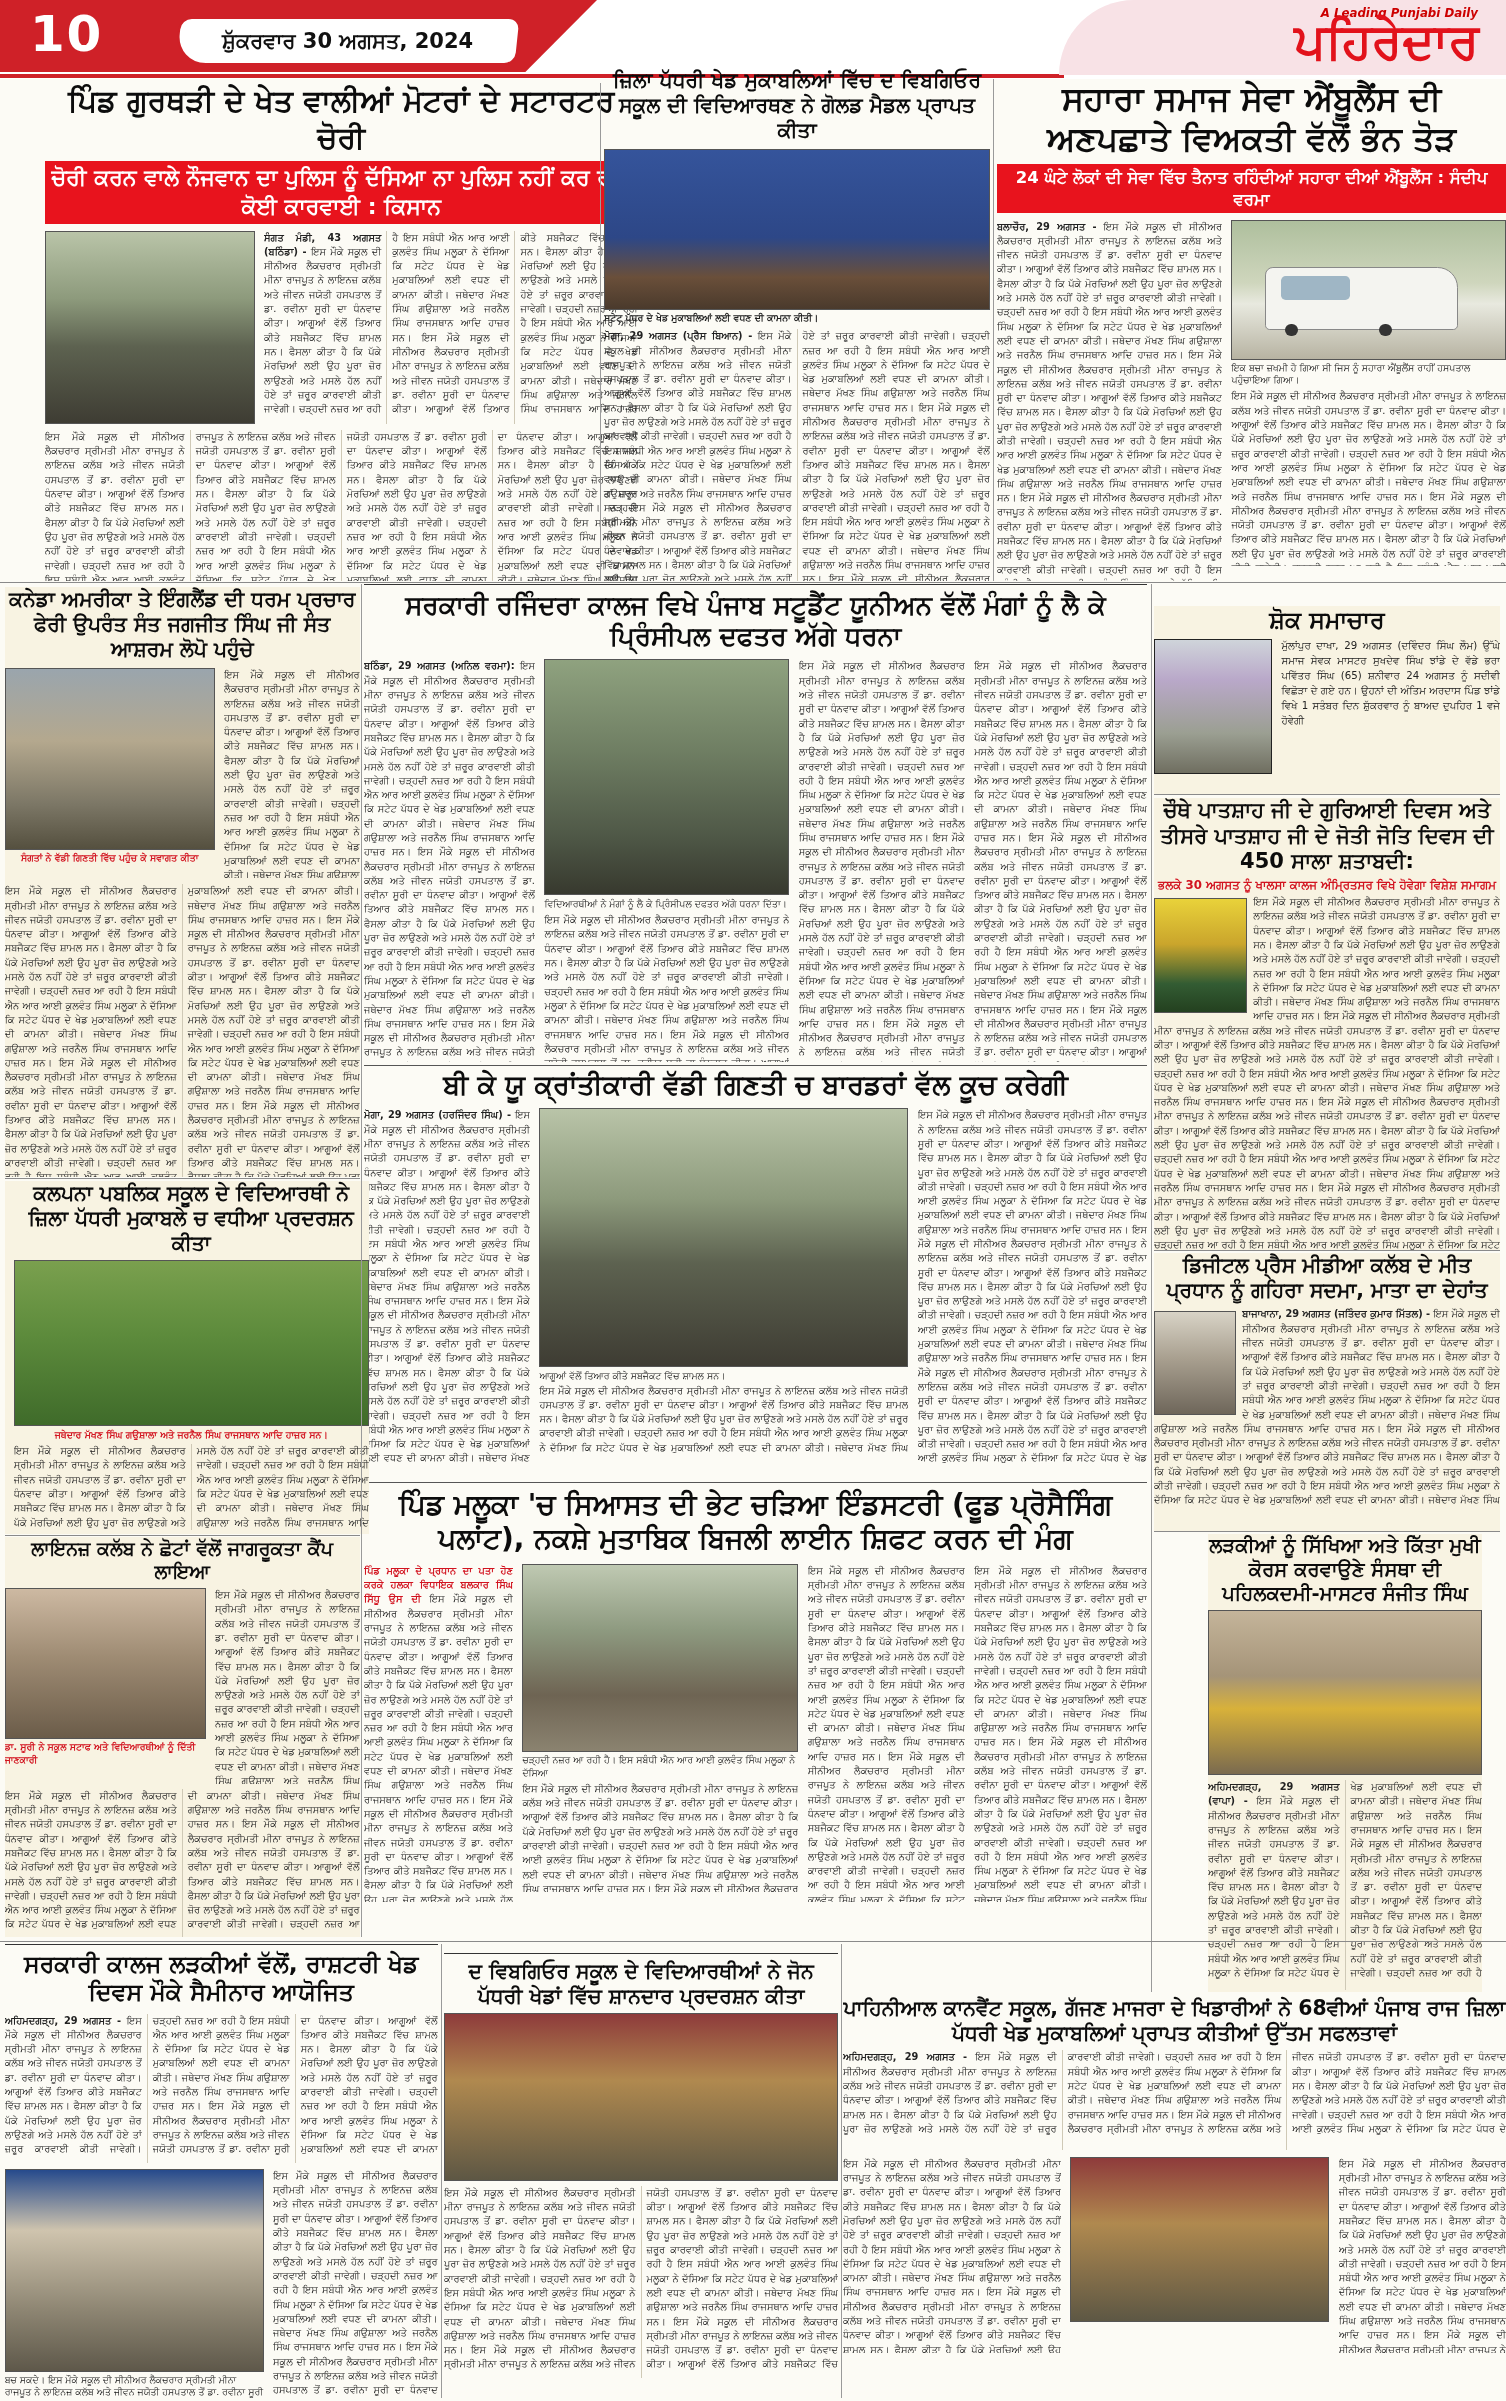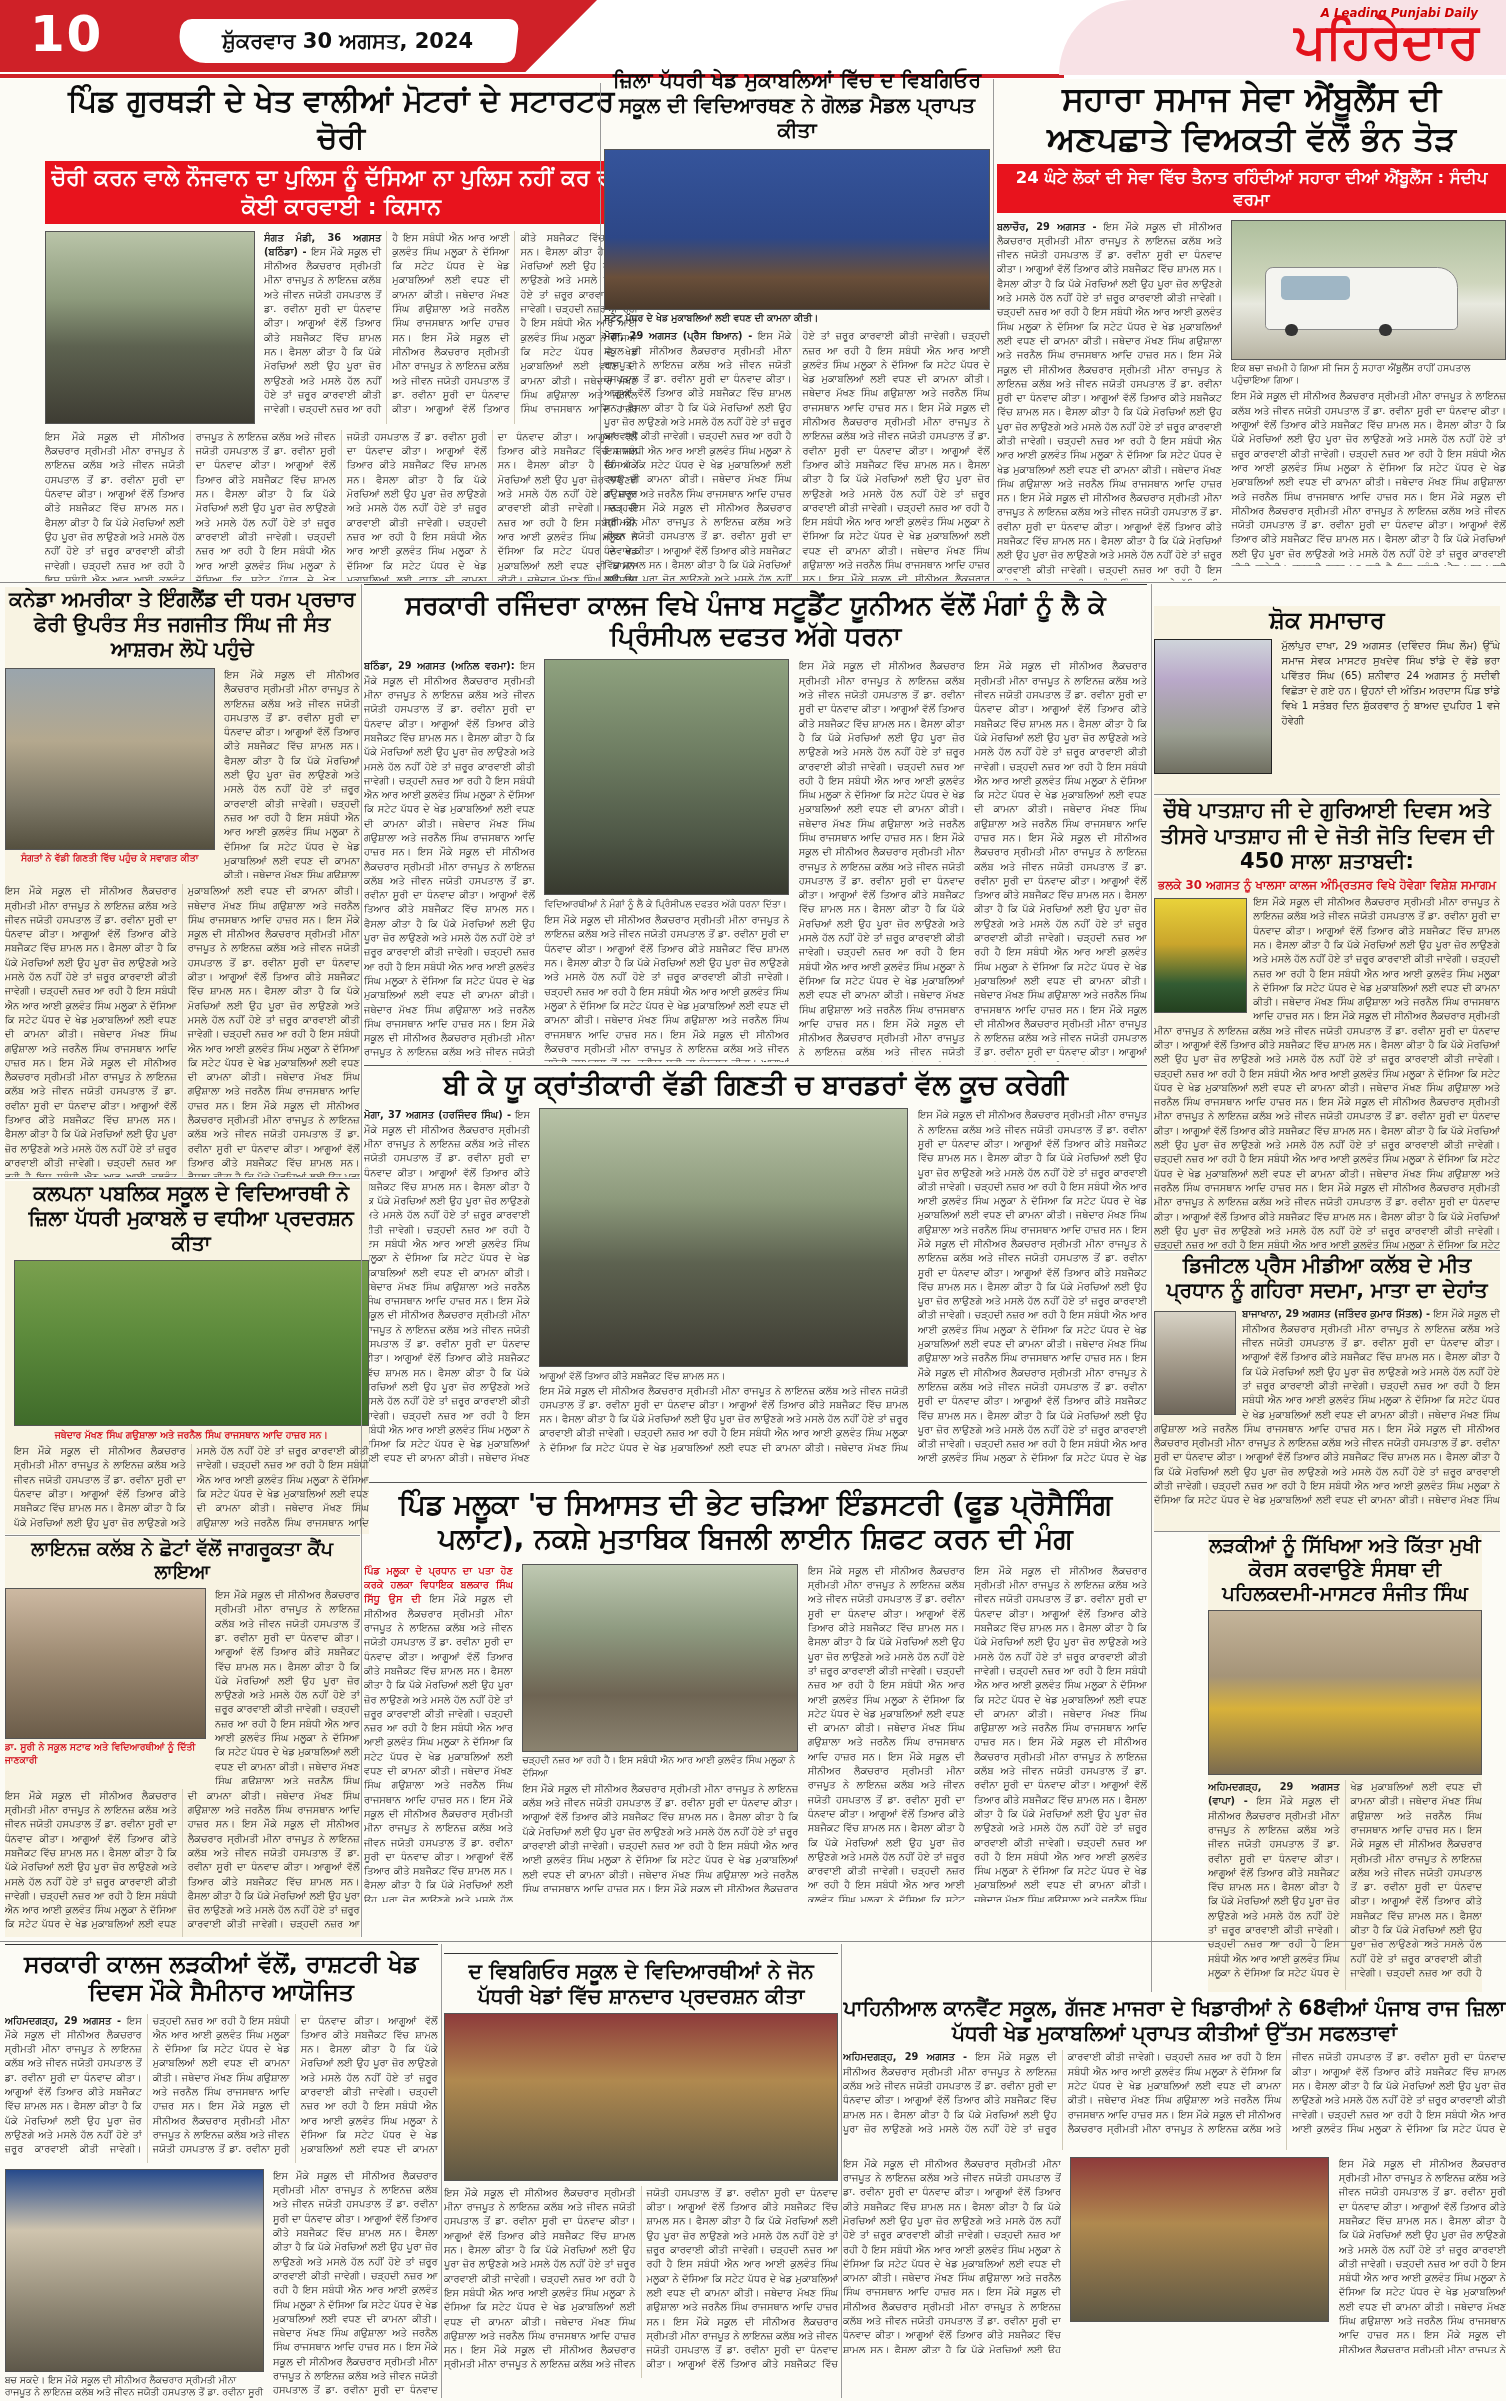--- a/index.html
+++ b/index.html
@@ -71,21 +71,21 @@
     <div class="logo-text" style="top:17.3px;">ਪਹਿਰੇਦਾਰ</div>
   </div>
 </div>
 
 <div class="art" style="left:4.7px;top:83px;width:593px;height:498px;margin-left:40px;">
   <div class="hl" style="font-size:30px;">ਪਿੰਡ ਗੁਰਥੜੀ ਦੇ ਖੇਤ ਵਾਲੀਆਂ ਮੋਟਰਾਂ ਦੇ ਸਟਾਰਟਰ ਚੋਰੀ</div>
   <div class="redbar" style="font-size:22px;margin-top:4.7px;">ਚੋਰੀ ਕਰਨ ਵਾਲੇ ਨੌਜਵਾਨ ਦਾ ਪੁਲਿਸ ਨੂੰ ਦੱਸਿਆ ਨਾ ਪੁਲਿਸ ਨਹੀਂ ਕਰ ਰਹੀ ਕੋਈ ਕਾਰਵਾਈ : ਕਿਸਾਨ</div>
   <div class="row" style="margin-top:6.3px;">
     <div class="photo ph-crowd" style="width:210px;height:193px;flex:0 0 auto;"></div>
     <div class="bodytxt cols3" style="height:193px;flex:1;">
-      <span class="dateline">ਸੰਗਤ ਮੰਡੀ, 36 ਅਗਸਤ (ਬਠਿੰਡਾ) -</span>
+      <span class="dateline">ਸੰਗਤ ਮੰਡੀ, 43 ਅਗਸਤ (ਬਠਿੰਡਾ) -</span>
       <span>ਇਸ ਮੌਕੇ ਸਕੂਲ ਦੀ ਸੀਨੀਅਰ ਲੈਕਚਰਾਰ ਸ੍ਰੀਮਤੀ ਮੀਨਾ ਰਾਜਪੂਤ ਨੇ ਲਾਇਨਜ਼ ਕਲੱਬ ਅਤੇ ਜੀਵਨ ਜਯੋਤੀ ਹਸਪਤਾਲ ਤੋਂ ਡਾ. ਰਵੀਨਾ ਸੂਰੀ ਦਾ ਧੰਨਵਾਦ ਕੀਤਾ। ਆਗੂਆਂ ਵੱਲੋਂ ਤਿਆਰ ਕੀਤੇ ਸਬਜੈਕਟ ਵਿੱਚ ਸ਼ਾਮਲ ਸਨ। ਫੈਸਲਾ ਕੀਤਾ ਹੈ ਕਿ ਪੱਕੇ ਮੋਰਚਿਆਂ ਲਈ ਉਹ ਪੂਰਾ ਜ਼ੋਰ ਲਾਉਣਗੇ ਅਤੇ ਮਸਲੇ ਹੱਲ ਨਹੀਂ ਹੋਏ ਤਾਂ ਜ਼ਰੂਰ ਕਾਰਵਾਈ ਕੀਤੀ ਜਾਵੇਗੀ। ਚੜ੍ਹਦੀ ਨਜ਼ਰ ਆ ਰਹੀ ਹੈ ਇਸ ਸਬੰਧੀ ਐਨ ਆਰ ਆਈ ਕੁਲਵੰਤ ਸਿੰਘ ਮਲੂਕਾ ਨੇ ਦੱਸਿਆ ਕਿ ਸਟੇਟ ਪੱਧਰ ਦੇ ਖੇਡ ਮੁਕਾਬਲਿਆਂ ਲਈ ਵਧਣ ਦੀ ਕਾਮਨਾ ਕੀਤੀ। ਜਥੇਦਾਰ ਮੱਖਣ ਸਿੰਘ ਗਉਸ਼ਾਲਾ ਅਤੇ ਜਰਨੈਲ ਸਿੰਘ ਰਾਜਸਥਾਨ ਆਦਿ ਹਾਜ਼ਰ ਸਨ। ਇਸ ਮੌਕੇ ਸਕੂਲ ਦੀ ਸੀਨੀਅਰ ਲੈਕਚਰਾਰ ਸ੍ਰੀਮਤੀ ਮੀਨਾ ਰਾਜਪੂਤ ਨੇ ਲਾਇਨਜ਼ ਕਲੱਬ ਅਤੇ ਜੀਵਨ ਜਯੋਤੀ ਹਸਪਤਾਲ ਤੋਂ ਡਾ. ਰਵੀਨਾ ਸੂਰੀ ਦਾ ਧੰਨਵਾਦ ਕੀਤਾ। ਆਗੂਆਂ ਵੱਲੋਂ ਤਿਆਰ ਕੀਤੇ ਸਬਜੈਕਟ ਵਿੱਚ ਸ਼ਾਮਲ ਸਨ। ਫੈਸਲਾ ਕੀਤਾ ਹੈ ਕਿ ਪੱਕੇ ਮੋਰਚਿਆਂ ਲਈ ਉਹ ਪੂਰਾ ਜ਼ੋਰ ਲਾਉਣਗੇ ਅਤੇ ਮਸਲੇ ਹੱਲ ਨਹੀਂ ਹੋਏ ਤਾਂ ਜ਼ਰੂਰ ਕਾਰਵਾਈ ਕੀਤੀ ਜਾਵੇਗੀ। ਚੜ੍ਹਦੀ ਨਜ਼ਰ ਆ ਰਹੀ ਹੈ ਇਸ ਸਬੰਧੀ ਐਨ ਆਰ ਆਈ ਕੁਲਵੰਤ ਸਿੰਘ ਮਲੂਕਾ ਨੇ ਦੱਸਿਆ ਕਿ ਸਟੇਟ ਪੱਧਰ ਦੇ ਖੇਡ ਮੁਕਾਬਲਿਆਂ ਲਈ ਵਧਣ ਦੀ ਕਾਮਨਾ ਕੀਤੀ। ਜਥੇਦਾਰ ਮੱਖਣ ਸਿੰਘ ਗਉਸ਼ਾਲਾ ਅਤੇ ਜਰਨੈਲ ਸਿੰਘ ਰਾਜਸਥਾਨ ਆਦਿ ਹਾਜ਼ਰ ਸਨ। ਇਸ ਮੌਕੇ ਸਕੂਲ ਦੀ ਸੀਨੀਅਰ ਲੈਕਚਰਾਰ ਸ੍ਰੀਮਤੀ ਮੀਨਾ ਰਾਜਪੂਤ ਨੇ ਲਾਇਨਜ਼ ਕਲੱਬ ਅਤੇ ਜੀਵਨ ਜਯੋਤੀ ਹਸਪਤਾਲ ਤੋਂ ਡਾ. ਰਵੀਨਾ ਸੂਰੀ ਦਾ ਧੰਨਵਾਦ ਕੀਤਾ। ਆਗੂਆਂ ਵੱਲੋਂ ਤਿਆਰ ਕੀਤੇ ਸਬਜੈਕਟ ਵਿੱਚ ਸ਼ਾਮਲ ਸਨ। ਫੈਸਲਾ ਕੀਤਾ ਹੈ ਕਿ ਪੱਕੇ ਮੋਰਚਿਆਂ ਲਈ ਉਹ ਪੂਰਾ ਜ਼ੋਰ ਲਾਉਣਗੇ ਅਤੇ ਮਸਲੇ ਹੱਲ ਨਹੀਂ ਹੋਏ ਤਾਂ ਜ਼ਰੂਰ ਕਾਰਵਾਈ ਕੀਤੀ ਜਾਵੇਗੀ। ਚੜ੍ਹਦੀ ਨਜ਼ਰ ਆ ਰਹੀ ਹੈ ਇਸ ਸਬੰਧੀ ਐਨ ਆਰ ਆਈ ਕੁਲਵੰਤ ਸਿੰਘ ਮਲੂਕਾ ਨੇ ਦੱਸਿਆ ਕਿ ਸਟੇਟ ਪੱਧਰ ਦੇ ਖੇਡ ਮੁਕਾਬਲਿਆਂ ਲਈ ਵਧਣ ਦੀ ਕਾਮਨਾ ਕੀਤੀ। ਜਥੇਦਾਰ ਮੱਖਣ ਸਿੰਘ ਗਉਸ਼ਾਲਾ ਅਤੇ ਜਰਨੈਲ ਸਿੰਘ ਰਾਜਸਥਾਨ ਆਦਿ ਹਾਜ਼ਰ ਸਨ।</span>
     </div>
   </div>
   <div class="bodytxt cols4" style="height:250px;margin-top:6.3px;">ਇਸ ਮੌਕੇ ਸਕੂਲ ਦੀ ਸੀਨੀਅਰ ਲੈਕਚਰਾਰ ਸ੍ਰੀਮਤੀ ਮੀਨਾ ਰਾਜਪੂਤ ਨੇ ਲਾਇਨਜ਼ ਕਲੱਬ ਅਤੇ ਜੀਵਨ ਜਯੋਤੀ ਹਸਪਤਾਲ ਤੋਂ ਡਾ. ਰਵੀਨਾ ਸੂਰੀ ਦਾ ਧੰਨਵਾਦ ਕੀਤਾ। ਆਗੂਆਂ ਵੱਲੋਂ ਤਿਆਰ ਕੀਤੇ ਸਬਜੈਕਟ ਵਿੱਚ ਸ਼ਾਮਲ ਸਨ। ਫੈਸਲਾ ਕੀਤਾ ਹੈ ਕਿ ਪੱਕੇ ਮੋਰਚਿਆਂ ਲਈ ਉਹ ਪੂਰਾ ਜ਼ੋਰ ਲਾਉਣਗੇ ਅਤੇ ਮਸਲੇ ਹੱਲ ਨਹੀਂ ਹੋਏ ਤਾਂ ਜ਼ਰੂਰ ਕਾਰਵਾਈ ਕੀਤੀ ਜਾਵੇਗੀ। ਚੜ੍ਹਦੀ ਨਜ਼ਰ ਆ ਰਹੀ ਹੈ ਇਸ ਸਬੰਧੀ ਐਨ ਆਰ ਆਈ ਕੁਲਵੰਤ ਸਿੰਘ ਮਲੂਕਾ ਨੇ ਦੱਸਿਆ ਕਿ ਸਟੇਟ ਪੱਧਰ ਦੇ ਖੇਡ ਮੁਕਾਬਲਿਆਂ ਲਈ ਵਧਣ ਦੀ ਕਾਮਨਾ ਕੀਤੀ। ਜਥੇਦਾਰ ਮੱਖਣ ਸਿੰਘ ਗਉਸ਼ਾਲਾ ਅਤੇ ਜਰਨੈਲ ਸਿੰਘ ਰਾਜਸਥਾਨ ਆਦਿ ਹਾਜ਼ਰ ਸਨ। ਇਸ ਮੌਕੇ ਸਕੂਲ ਦੀ ਸੀਨੀਅਰ ਲੈਕਚਰਾਰ ਸ੍ਰੀਮਤੀ ਮੀਨਾ ਰਾਜਪੂਤ ਨੇ ਲਾਇਨਜ਼ ਕਲੱਬ ਅਤੇ ਜੀਵਨ ਜਯੋਤੀ ਹਸਪਤਾਲ ਤੋਂ ਡਾ. ਰਵੀਨਾ ਸੂਰੀ ਦਾ ਧੰਨਵਾਦ ਕੀਤਾ। ਆਗੂਆਂ ਵੱਲੋਂ ਤਿਆਰ ਕੀਤੇ ਸਬਜੈਕਟ ਵਿੱਚ ਸ਼ਾਮਲ ਸਨ। ਫੈਸਲਾ ਕੀਤਾ ਹੈ ਕਿ ਪੱਕੇ ਮੋਰਚਿਆਂ ਲਈ ਉਹ ਪੂਰਾ ਜ਼ੋਰ ਲਾਉਣਗੇ ਅਤੇ ਮਸਲੇ ਹੱਲ ਨਹੀਂ ਹੋਏ ਤਾਂ ਜ਼ਰੂਰ ਕਾਰਵਾਈ ਕੀਤੀ ਜਾਵੇਗੀ। ਚੜ੍ਹਦੀ ਨਜ਼ਰ ਆ ਰਹੀ ਹੈ ਇਸ ਸਬੰਧੀ ਐਨ ਆਰ ਆਈ ਕੁਲਵੰਤ ਸਿੰਘ ਮਲੂਕਾ ਨੇ ਦੱਸਿਆ ਕਿ ਸਟੇਟ ਪੱਧਰ ਦੇ ਖੇਡ ਮੁਕਾਬਲਿਆਂ ਲਈ ਵਧਣ ਦੀ ਕਾਮਨਾ ਕੀਤੀ। ਜਥੇਦਾਰ ਮੱਖਣ ਸਿੰਘ ਗਉਸ਼ਾਲਾ ਅਤੇ ਜਰਨੈਲ ਸਿੰਘ ਰਾਜਸਥਾਨ ਆਦਿ ਹਾਜ਼ਰ ਸਨ। ਇਸ ਮੌਕੇ ਸਕੂਲ ਦੀ ਸੀਨੀਅਰ ਲੈਕਚਰਾਰ ਸ੍ਰੀਮਤੀ ਮੀਨਾ ਰਾਜਪੂਤ ਨੇ ਲਾਇਨਜ਼ ਕਲੱਬ ਅਤੇ ਜੀਵਨ ਜਯੋਤੀ ਹਸਪਤਾਲ ਤੋਂ ਡਾ. ਰਵੀਨਾ ਸੂਰੀ ਦਾ ਧੰਨਵਾਦ ਕੀਤਾ। ਆਗੂਆਂ ਵੱਲੋਂ ਤਿਆਰ ਕੀਤੇ ਸਬਜੈਕਟ ਵਿੱਚ ਸ਼ਾਮਲ ਸਨ। ਫੈਸਲਾ ਕੀਤਾ ਹੈ ਕਿ ਪੱਕੇ ਮੋਰਚਿਆਂ ਲਈ ਉਹ ਪੂਰਾ ਜ਼ੋਰ ਲਾਉਣਗੇ ਅਤੇ ਮਸਲੇ ਹੱਲ ਨਹੀਂ ਹੋਏ ਤਾਂ ਜ਼ਰੂਰ ਕਾਰਵਾਈ ਕੀਤੀ ਜਾਵੇਗੀ। ਚੜ੍ਹਦੀ ਨਜ਼ਰ ਆ ਰਹੀ ਹੈ ਇਸ ਸਬੰਧੀ ਐਨ ਆਰ ਆਈ ਕੁਲਵੰਤ ਸਿੰਘ ਮਲੂਕਾ ਨੇ ਦੱਸਿਆ ਕਿ ਸਟੇਟ ਪੱਧਰ ਦੇ ਖੇਡ ਮੁਕਾਬਲਿਆਂ ਲਈ ਵਧਣ ਦੀ ਕਾਮਨਾ ਕੀਤੀ। ਜਥੇਦਾਰ ਮੱਖਣ ਸਿੰਘ ਗਉਸ਼ਾਲਾ ਅਤੇ ਜਰਨੈਲ ਸਿੰਘ ਰਾਜਸਥਾਨ ਆਦਿ ਹਾਜ਼ਰ ਸਨ। ਇਸ ਮੌਕੇ ਸਕੂਲ ਦੀ ਸੀਨੀਅਰ ਲੈਕਚਰਾਰ ਸ੍ਰੀਮਤੀ ਮੀਨਾ ਰਾਜਪੂਤ ਨੇ ਲਾਇਨਜ਼ ਕਲੱਬ ਅਤੇ ਜੀਵਨ ਜਯੋਤੀ ਹਸਪਤਾਲ ਤੋਂ ਡਾ. ਰਵੀਨਾ ਸੂਰੀ ਦਾ ਧੰਨਵਾਦ ਕੀਤਾ। ਆਗੂਆਂ ਵੱਲੋਂ ਤਿਆਰ ਕੀਤੇ ਸਬਜੈਕਟ ਵਿੱਚ ਸ਼ਾਮਲ ਸਨ। ਫੈਸਲਾ ਕੀਤਾ ਹੈ ਕਿ ਪੱਕੇ ਮੋਰਚਿਆਂ ਲਈ ਉਹ ਪੂਰਾ ਜ਼ੋਰ ਲਾਉਣਗੇ ਅਤੇ ਮਸਲੇ ਹੱਲ ਨਹੀਂ ਹੋਏ ਤਾਂ ਜ਼ਰੂਰ ਕਾਰਵਾਈ ਕੀਤੀ ਜਾਵੇਗੀ। ਚੜ੍ਹਦੀ ਨਜ਼ਰ ਆ ਰਹੀ ਹੈ ਇਸ ਸਬੰਧੀ ਐਨ ਆਰ ਆਈ ਕੁਲਵੰਤ ਸਿੰਘ ਮਲੂਕਾ ਨੇ ਦੱਸਿਆ ਕਿ ਸਟੇਟ ਪੱਧਰ ਦੇ ਖੇਡ ਮੁਕਾਬਲਿਆਂ ਲਈ ਵਧਣ ਦੀ ਕਾਮਨਾ ਕੀਤੀ। ਜਥੇਦਾਰ ਮੱਖਣ ਸਿੰਘ ਗਉਸ਼ਾਲਾ ਅਤੇ ਜਰਨੈਲ ਸਿੰਘ ਰਾਜਸਥਾਨ ਆਦਿ ਹਾਜ਼ਰ ਸਨ। ਇਸ ਮੌਕੇ ਸਕੂਲ ਦੀ ਸੀਨੀਅਰ ਲੈਕਚਰਾਰ ਸ੍ਰੀਮਤੀ ਮੀਨਾ ਰਾਜਪੂਤ ਨੇ ਲਾਇਨਜ਼ ਕਲੱਬ ਅਤੇ ਜੀਵਨ ਜਯੋਤੀ ਹਸਪਤਾਲ ਤੋਂ ਡਾ. ਰਵੀਨਾ ਸੂਰੀ ਦਾ ਧੰਨਵਾਦ ਕੀਤਾ। ਆਗੂਆਂ ਵੱਲੋਂ ਤਿਆਰ ਕੀਤੇ ਸਬਜੈਕਟ ਵਿੱਚ ਸ਼ਾਮਲ ਸਨ। ਫੈਸਲਾ ਕੀਤਾ ਹੈ ਕਿ ਪੱਕੇ ਮੋਰਚਿਆਂ ਲਈ ਉਹ ਪੂਰਾ ਜ਼ੋਰ ਲਾਉਣਗੇ ਅਤੇ ਮਸਲੇ ਹੱਲ ਨਹੀਂ ਹੋਏ ਤਾਂ ਜ਼ਰੂਰ ਕਾਰਵਾਈ ਕੀਤੀ ਜਾਵੇਗੀ। ਚੜ੍ਹਦੀ ਨਜ਼ਰ ਆ ਰਹੀ ਹੈ ਇਸ ਸਬੰਧੀ ਐਨ ਆਰ ਆਈ ਕੁਲਵੰਤ ਸਿੰਘ ਮਲੂਕਾ ਨੇ ਦੱਸਿਆ ਕਿ ਸਟੇਟ ਪੱਧਰ ਦੇ ਖੇਡ ਮੁਕਾਬਲਿਆਂ ਲਈ ਵਧਣ ਦੀ ਕਾਮਨਾ ਕੀਤੀ। ਜਥੇਦਾਰ ਮੱਖਣ ਸਿੰਘ ਗਉਸ਼ਾਲਾ ਅਤੇ ਜਰਨੈਲ ਸਿੰਘ ਰਾਜਸਥਾਨ ਆਦਿ ਹਾਜ਼ਰ ਸਨ। ਇਸ ਮੌਕੇ ਸਕੂਲ ਦੀ ਸੀਨੀਅਰ ਲੈਕਚਰਾਰ ਸ੍ਰੀਮਤੀ ਮੀਨਾ ਰਾਜਪੂਤ ਨੇ ਲਾਇਨਜ਼ ਕਲੱਬ ਅਤੇ ਜੀਵਨ ਜਯੋਤੀ ਹਸਪਤਾਲ ਤੋਂ ਡਾ. ਰਵੀਨਾ ਸੂਰੀ ਦਾ ਧੰਨਵਾਦ ਕੀਤਾ। ਆਗੂਆਂ ਵੱਲੋਂ ਤਿਆਰ ਕੀਤੇ ਸਬਜੈਕਟ ਵਿੱਚ ਸ਼ਾਮਲ ਸਨ। ਫੈਸਲਾ ਕੀਤਾ ਹੈ ਕਿ ਪੱਕੇ ਮੋਰਚਿਆਂ ਲਈ ਉਹ ਪੂਰਾ ਜ਼ੋਰ ਲਾਉਣਗੇ ਅਤੇ ਮਸਲੇ ਹੱਲ ਨਹੀਂ ਹੋਏ ਤਾਂ ਜ਼ਰੂਰ ਕਾਰਵਾਈ ਕੀਤੀ ਜਾਵੇਗੀ। ਚੜ੍ਹਦੀ ਨਜ਼ਰ ਆ ਰਹੀ ਹੈ ਇਸ ਸਬੰਧੀ ਐਨ ਆਰ ਆਈ ਕੁਲਵੰਤ ਸਿੰਘ ਮਲੂਕਾ ਨੇ ਦੱਸਿਆ ਕਿ ਸਟੇਟ ਪੱਧਰ ਦੇ ਖੇਡ ਮੁਕਾਬਲਿਆਂ ਲਈ ਵਧਣ ਦੀ ਕਾਮਨਾ ਕੀਤੀ। ਜਥੇਦਾਰ ਮੱਖਣ ਸਿੰਘ ਗਉਸ਼ਾਲਾ ਅਤੇ ਜਰਨੈਲ ਸਿੰਘ ਰਾਜਸਥਾਨ ਆਦਿ ਹਾਜ਼ਰ ਸਨ।</div>
 </div>
 
 <div class="art" style="left:604px;top:68px;width:386px;height:513px;">
   <div class="hl" style="font-size:20.4px;">ਜ਼ਿਲਾ ਪੱਧਰੀ ਖੇਡ ਮੁਕਾਬਲਿਆਂ ਵਿੱਚ ਦ ਵਿਬਗਿਓਰ ਸਕੂਲ ਦੀ ਵਿਦਿਆਰਥਣ ਨੇ ਗੋਲਡ ਮੈਡਲ ਪ੍ਰਾਪਤ ਕੀਤਾ</div>
   <div class="photo ph-school" style="width:100%;height:161px;margin-top:6.3px;"></div>
   <div class="caption" style="font-weight:bold;">ਸਟੇਟ ਪੱਧਰ ਦੇ ਖੇਡ ਮੁਕਾਬਲਿਆਂ ਲਈ ਵਧਣ ਦੀ ਕਾਮਨਾ ਕੀਤੀ।</div>
@@ -174,21 +174,21 @@
   <div class="bodytxt cols2" style="height:210px;margin-top:4.7px;">
     <span class="dateline">ਅਹਿਮਦਗੜ੍ਹ, 29 ਅਗਸਤ (ਵਾਪਾ) -</span>
     <span>ਇਸ ਮੌਕੇ ਸਕੂਲ ਦੀ ਸੀਨੀਅਰ ਲੈਕਚਰਾਰ ਸ੍ਰੀਮਤੀ ਮੀਨਾ ਰਾਜਪੂਤ ਨੇ ਲਾਇਨਜ਼ ਕਲੱਬ ਅਤੇ ਜੀਵਨ ਜਯੋਤੀ ਹਸਪਤਾਲ ਤੋਂ ਡਾ. ਰਵੀਨਾ ਸੂਰੀ ਦਾ ਧੰਨਵਾਦ ਕੀਤਾ। ਆਗੂਆਂ ਵੱਲੋਂ ਤਿਆਰ ਕੀਤੇ ਸਬਜੈਕਟ ਵਿੱਚ ਸ਼ਾਮਲ ਸਨ। ਫੈਸਲਾ ਕੀਤਾ ਹੈ ਕਿ ਪੱਕੇ ਮੋਰਚਿਆਂ ਲਈ ਉਹ ਪੂਰਾ ਜ਼ੋਰ ਲਾਉਣਗੇ ਅਤੇ ਮਸਲੇ ਹੱਲ ਨਹੀਂ ਹੋਏ ਤਾਂ ਜ਼ਰੂਰ ਕਾਰਵਾਈ ਕੀਤੀ ਜਾਵੇਗੀ। ਚੜ੍ਹਦੀ ਨਜ਼ਰ ਆ ਰਹੀ ਹੈ ਇਸ ਸਬੰਧੀ ਐਨ ਆਰ ਆਈ ਕੁਲਵੰਤ ਸਿੰਘ ਮਲੂਕਾ ਨੇ ਦੱਸਿਆ ਕਿ ਸਟੇਟ ਪੱਧਰ ਦੇ ਖੇਡ ਮੁਕਾਬਲਿਆਂ ਲਈ ਵਧਣ ਦੀ ਕਾਮਨਾ ਕੀਤੀ। ਜਥੇਦਾਰ ਮੱਖਣ ਸਿੰਘ ਗਉਸ਼ਾਲਾ ਅਤੇ ਜਰਨੈਲ ਸਿੰਘ ਰਾਜਸਥਾਨ ਆਦਿ ਹਾਜ਼ਰ ਸਨ। ਇਸ ਮੌਕੇ ਸਕੂਲ ਦੀ ਸੀਨੀਅਰ ਲੈਕਚਰਾਰ ਸ੍ਰੀਮਤੀ ਮੀਨਾ ਰਾਜਪੂਤ ਨੇ ਲਾਇਨਜ਼ ਕਲੱਬ ਅਤੇ ਜੀਵਨ ਜਯੋਤੀ ਹਸਪਤਾਲ ਤੋਂ ਡਾ. ਰਵੀਨਾ ਸੂਰੀ ਦਾ ਧੰਨਵਾਦ ਕੀਤਾ। ਆਗੂਆਂ ਵੱਲੋਂ ਤਿਆਰ ਕੀਤੇ ਸਬਜੈਕਟ ਵਿੱਚ ਸ਼ਾਮਲ ਸਨ। ਫੈਸਲਾ ਕੀਤਾ ਹੈ ਕਿ ਪੱਕੇ ਮੋਰਚਿਆਂ ਲਈ ਉਹ ਪੂਰਾ ਜ਼ੋਰ ਲਾਉਣਗੇ ਅਤੇ ਮਸਲੇ ਹੱਲ ਨਹੀਂ ਹੋਏ ਤਾਂ ਜ਼ਰੂਰ ਕਾਰਵਾਈ ਕੀਤੀ ਜਾਵੇਗੀ। ਚੜ੍ਹਦੀ ਨਜ਼ਰ ਆ ਰਹੀ ਹੈ ਇਸ ਸਬੰਧੀ ਐਨ ਆਰ ਆਈ ਕੁਲਵੰਤ ਸਿੰਘ ਮਲੂਕਾ ਨੇ ਦੱਸਿਆ ਕਿ ਸਟੇਟ ਪੱਧਰ ਦੇ ਖੇਡ ਮੁਕਾਬਲਿਆਂ ਲਈ ਵਧਣ ਦੀ ਕਾਮਨਾ ਕੀਤੀ। ਜਥੇਦਾਰ ਮੱਖਣ ਸਿੰਘ ਗਉਸ਼ਾਲਾ ਅਤੇ ਜਰਨੈਲ ਸਿੰਘ ਰਾਜਸਥਾਨ ਆਦਿ ਹਾਜ਼ਰ ਸਨ। ਇਸ ਮੌਕੇ ਸਕੂਲ ਦੀ ਸੀਨੀਅਰ ਲੈਕਚਰਾਰ ਸ੍ਰੀਮਤੀ ਮੀਨਾ ਰਾਜਪੂਤ ਨੇ ਲਾਇਨਜ਼ ਕਲੱਬ ਅਤੇ ਜੀਵਨ ਜਯੋਤੀ ਹਸਪਤਾਲ ਤੋਂ ਡਾ. ਰਵੀਨਾ ਸੂਰੀ ਦਾ ਧੰਨਵਾਦ ਕੀਤਾ। ਆਗੂਆਂ ਵੱਲੋਂ ਤਿਆਰ ਕੀਤੇ ਸਬਜੈਕਟ ਵਿੱਚ ਸ਼ਾਮਲ ਸਨ। ਫੈਸਲਾ ਕੀਤਾ ਹੈ ਕਿ ਪੱਕੇ ਮੋਰਚਿਆਂ ਲਈ ਉਹ ਪੂਰਾ ਜ਼ੋਰ ਲਾਉਣਗੇ ਅਤੇ ਮਸਲੇ ਹੱਲ ਨਹੀਂ ਹੋਏ ਤਾਂ ਜ਼ਰੂਰ ਕਾਰਵਾਈ ਕੀਤੀ ਜਾਵੇਗੀ। ਚੜ੍ਹਦੀ ਨਜ਼ਰ ਆ ਰਹੀ ਹੈ ਇਸ ਸਬੰਧੀ ਐਨ ਆਰ ਆਈ ਕੁਲਵੰਤ ਸਿੰਘ ਮਲੂਕਾ ਨੇ ਦੱਸਿਆ ਕਿ ਸਟੇਟ ਪੱਧਰ ਦੇ ਖੇਡ ਮੁਕਾਬਲਿਆਂ ਲਈ ਵਧਣ ਦੀ ਕਾਮਨਾ ਕੀਤੀ। ਜਥੇਦਾਰ ਮੱਖਣ ਸਿੰਘ ਗਉਸ਼ਾਲਾ ਅਤੇ ਜਰਨੈਲ ਸਿੰਘ ਰਾਜਸਥਾਨ ਆਦਿ ਹਾਜ਼ਰ ਸਨ। ਇਸ ਮੌਕੇ ਸਕੂਲ ਦੀ ਸੀਨੀਅਰ ਲੈਕਚਰਾਰ ਸ੍ਰੀਮਤੀ ਮੀਨਾ ਰਾਜਪੂਤ ਨੇ ਲਾਇਨਜ਼ ਕਲੱਬ ਅਤੇ ਜੀਵਨ ਜਯੋਤੀ ਹਸਪਤਾਲ ਤੋਂ ਡਾ. ਰਵੀਨਾ ਸੂਰੀ ਦਾ ਧੰਨਵਾਦ ਕੀਤਾ। ਆਗੂਆਂ ਵੱਲੋਂ ਤਿਆਰ ਕੀਤੇ ਸਬਜੈਕਟ ਵਿੱਚ ਸ਼ਾਮਲ ਸਨ। ਫੈਸਲਾ ਕੀਤਾ ਹੈ ਕਿ ਪੱਕੇ ਮੋਰਚਿਆਂ ਲਈ ਉਹ ਪੂਰਾ ਜ਼ੋਰ ਲਾਉਣਗੇ ਅਤੇ ਮਸਲੇ ਹੱਲ ਨਹੀਂ ਹੋਏ ਤਾਂ ਜ਼ਰੂਰ ਕਾਰਵਾਈ ਕੀਤੀ ਜਾਵੇਗੀ। ਚੜ੍ਹਦੀ ਨਜ਼ਰ ਆ ਰਹੀ ਹੈ ਇਸ ਸਬੰਧੀ ਐਨ ਆਰ ਆਈ ਕੁਲਵੰਤ ਸਿੰਘ ਮਲੂਕਾ ਨੇ ਦੱਸਿਆ ਕਿ ਸਟੇਟ ਪੱਧਰ ਦੇ ਖੇਡ ਮੁਕਾਬਲਿਆਂ ਲਈ ਵਧਣ ਦੀ ਕਾਮਨਾ ਕੀਤੀ। ਜਥੇਦਾਰ ਮੱਖਣ ਸਿੰਘ ਗਉਸ਼ਾਲਾ ਅਤੇ ਜਰਨੈਲ ਸਿੰਘ ਰਾਜਸਥਾਨ ਆਦਿ ਹਾਜ਼ਰ ਸਨ।</span>
   </div>
 </div>
 
 <div class="art" style="left:364px;top:1065px;width:783px;height:414px;border-top:0.8px solid #555;">
   <div class="hl" style="font-size:27px;margin-top:3.1px;">ਬੀ ਕੇ ਯੂ ਕ੍ਰਾਂਤੀਕਾਰੀ ਵੱਡੀ ਗਿਣਤੀ ਚ ਬਾਰਡਰਾਂ ਵੱਲ ਕੂਚ ਕਰੇਗੀ</div>
   <div class="row" style="margin-top:6.3px;">
     <div class="bodytxt" style="width:166px;height:355px;">
-      <span class="dateline">ਮੋਗਾ, 37 ਅਗਸਤ (ਹਰਜਿੰਦਰ ਸਿੰਘ) -</span>
+      <span class="dateline">ਮੋਗਾ, 29 ਅਗਸਤ (ਹਰਜਿੰਦਰ ਸਿੰਘ) -</span>
       <span>ਇਸ ਮੌਕੇ ਸਕੂਲ ਦੀ ਸੀਨੀਅਰ ਲੈਕਚਰਾਰ ਸ੍ਰੀਮਤੀ ਮੀਨਾ ਰਾਜਪੂਤ ਨੇ ਲਾਇਨਜ਼ ਕਲੱਬ ਅਤੇ ਜੀਵਨ ਜਯੋਤੀ ਹਸਪਤਾਲ ਤੋਂ ਡਾ. ਰਵੀਨਾ ਸੂਰੀ ਦਾ ਧੰਨਵਾਦ ਕੀਤਾ। ਆਗੂਆਂ ਵੱਲੋਂ ਤਿਆਰ ਕੀਤੇ ਸਬਜੈਕਟ ਵਿੱਚ ਸ਼ਾਮਲ ਸਨ। ਫੈਸਲਾ ਕੀਤਾ ਹੈ ਕਿ ਪੱਕੇ ਮੋਰਚਿਆਂ ਲਈ ਉਹ ਪੂਰਾ ਜ਼ੋਰ ਲਾਉਣਗੇ ਅਤੇ ਮਸਲੇ ਹੱਲ ਨਹੀਂ ਹੋਏ ਤਾਂ ਜ਼ਰੂਰ ਕਾਰਵਾਈ ਕੀਤੀ ਜਾਵੇਗੀ। ਚੜ੍ਹਦੀ ਨਜ਼ਰ ਆ ਰਹੀ ਹੈ ਇਸ ਸਬੰਧੀ ਐਨ ਆਰ ਆਈ ਕੁਲਵੰਤ ਸਿੰਘ ਮਲੂਕਾ ਨੇ ਦੱਸਿਆ ਕਿ ਸਟੇਟ ਪੱਧਰ ਦੇ ਖੇਡ ਮੁਕਾਬਲਿਆਂ ਲਈ ਵਧਣ ਦੀ ਕਾਮਨਾ ਕੀਤੀ। ਜਥੇਦਾਰ ਮੱਖਣ ਸਿੰਘ ਗਉਸ਼ਾਲਾ ਅਤੇ ਜਰਨੈਲ ਸਿੰਘ ਰਾਜਸਥਾਨ ਆਦਿ ਹਾਜ਼ਰ ਸਨ। ਇਸ ਮੌਕੇ ਸਕੂਲ ਦੀ ਸੀਨੀਅਰ ਲੈਕਚਰਾਰ ਸ੍ਰੀਮਤੀ ਮੀਨਾ ਰਾਜਪੂਤ ਨੇ ਲਾਇਨਜ਼ ਕਲੱਬ ਅਤੇ ਜੀਵਨ ਜਯੋਤੀ ਹਸਪਤਾਲ ਤੋਂ ਡਾ. ਰਵੀਨਾ ਸੂਰੀ ਦਾ ਧੰਨਵਾਦ ਕੀਤਾ। ਆਗੂਆਂ ਵੱਲੋਂ ਤਿਆਰ ਕੀਤੇ ਸਬਜੈਕਟ ਵਿੱਚ ਸ਼ਾਮਲ ਸਨ। ਫੈਸਲਾ ਕੀਤਾ ਹੈ ਕਿ ਪੱਕੇ ਮੋਰਚਿਆਂ ਲਈ ਉਹ ਪੂਰਾ ਜ਼ੋਰ ਲਾਉਣਗੇ ਅਤੇ ਮਸਲੇ ਹੱਲ ਨਹੀਂ ਹੋਏ ਤਾਂ ਜ਼ਰੂਰ ਕਾਰਵਾਈ ਕੀਤੀ ਜਾਵੇਗੀ। ਚੜ੍ਹਦੀ ਨਜ਼ਰ ਆ ਰਹੀ ਹੈ ਇਸ ਸਬੰਧੀ ਐਨ ਆਰ ਆਈ ਕੁਲਵੰਤ ਸਿੰਘ ਮਲੂਕਾ ਨੇ ਦੱਸਿਆ ਕਿ ਸਟੇਟ ਪੱਧਰ ਦੇ ਖੇਡ ਮੁਕਾਬਲਿਆਂ ਲਈ ਵਧਣ ਦੀ ਕਾਮਨਾ ਕੀਤੀ। ਜਥੇਦਾਰ ਮੱਖਣ ਸਿੰਘ ਗਉਸ਼ਾਲਾ ਅਤੇ ਜਰਨੈਲ ਸਿੰਘ ਰਾਜਸਥਾਨ ਆਦਿ ਹਾਜ਼ਰ ਸਨ। ਇਸ ਮੌਕੇ ਸਕੂਲ ਦੀ ਸੀਨੀਅਰ ਲੈਕਚਰਾਰ ਸ੍ਰੀਮਤੀ ਮੀਨਾ ਰਾਜਪੂਤ ਨੇ ਲਾਇਨਜ਼ ਕਲੱਬ ਅਤੇ ਜੀਵਨ ਜਯੋਤੀ ਹਸਪਤਾਲ ਤੋਂ ਡਾ. ਰਵੀਨਾ ਸੂਰੀ ਦਾ ਧੰਨਵਾਦ ਕੀਤਾ। ਆਗੂਆਂ ਵੱਲੋਂ ਤਿਆਰ ਕੀਤੇ ਸਬਜੈਕਟ ਵਿੱਚ ਸ਼ਾਮਲ ਸਨ। ਫੈਸਲਾ ਕੀਤਾ ਹੈ ਕਿ ਪੱਕੇ ਮੋਰਚਿਆਂ ਲਈ ਉਹ ਪੂਰਾ ਜ਼ੋਰ ਲਾਉਣਗੇ ਅਤੇ ਮਸਲੇ ਹੱਲ ਨਹੀਂ ਹੋਏ ਤਾਂ ਜ਼ਰੂਰ ਕਾਰਵਾਈ ਕੀਤੀ ਜਾਵੇਗੀ। ਚੜ੍ਹਦੀ ਨਜ਼ਰ ਆ ਰਹੀ ਹੈ ਇਸ ਸਬੰਧੀ ਐਨ ਆਰ ਆਈ ਕੁਲਵੰਤ ਸਿੰਘ ਮਲੂਕਾ ਨੇ ਦੱਸਿਆ ਕਿ ਸਟੇਟ ਪੱਧਰ ਦੇ ਖੇਡ ਮੁਕਾਬਲਿਆਂ ਲਈ ਵਧਣ ਦੀ ਕਾਮਨਾ ਕੀਤੀ। ਜਥੇਦਾਰ ਮੱਖਣ ਸਿੰਘ ਗਉਸ਼ਾਲਾ ਅਤੇ ਜਰਨੈਲ ਸਿੰਘ ਰਾਜਸਥਾਨ ਆਦਿ ਹਾਜ਼ਰ ਸਨ।</span>
     </div>
     <div style="width:369px;flex:0 0 auto;">
       <div class="photo ph-crowd" style="width:100%;height:259px;"></div>
       <div class="caption">ਆਗੂਆਂ ਵੱਲੋਂ ਤਿਆਰ ਕੀਤੇ ਸਬਜੈਕਟ ਵਿੱਚ ਸ਼ਾਮਲ ਸਨ।</div>
       <div class="bodytxt" style="height:71px;margin-top:1.6px;">ਇਸ ਮੌਕੇ ਸਕੂਲ ਦੀ ਸੀਨੀਅਰ ਲੈਕਚਰਾਰ ਸ੍ਰੀਮਤੀ ਮੀਨਾ ਰਾਜਪੂਤ ਨੇ ਲਾਇਨਜ਼ ਕਲੱਬ ਅਤੇ ਜੀਵਨ ਜਯੋਤੀ ਹਸਪਤਾਲ ਤੋਂ ਡਾ. ਰਵੀਨਾ ਸੂਰੀ ਦਾ ਧੰਨਵਾਦ ਕੀਤਾ। ਆਗੂਆਂ ਵੱਲੋਂ ਤਿਆਰ ਕੀਤੇ ਸਬਜੈਕਟ ਵਿੱਚ ਸ਼ਾਮਲ ਸਨ। ਫੈਸਲਾ ਕੀਤਾ ਹੈ ਕਿ ਪੱਕੇ ਮੋਰਚਿਆਂ ਲਈ ਉਹ ਪੂਰਾ ਜ਼ੋਰ ਲਾਉਣਗੇ ਅਤੇ ਮਸਲੇ ਹੱਲ ਨਹੀਂ ਹੋਏ ਤਾਂ ਜ਼ਰੂਰ ਕਾਰਵਾਈ ਕੀਤੀ ਜਾਵੇਗੀ। ਚੜ੍ਹਦੀ ਨਜ਼ਰ ਆ ਰਹੀ ਹੈ ਇਸ ਸਬੰਧੀ ਐਨ ਆਰ ਆਈ ਕੁਲਵੰਤ ਸਿੰਘ ਮਲੂਕਾ ਨੇ ਦੱਸਿਆ ਕਿ ਸਟੇਟ ਪੱਧਰ ਦੇ ਖੇਡ ਮੁਕਾਬਲਿਆਂ ਲਈ ਵਧਣ ਦੀ ਕਾਮਨਾ ਕੀਤੀ। ਜਥੇਦਾਰ ਮੱਖਣ ਸਿੰਘ ਗਉਸ਼ਾਲਾ ਅਤੇ ਜਰਨੈਲ ਸਿੰਘ ਰਾਜਸਥਾਨ ਆਦਿ ਹਾਜ਼ਰ ਸਨ।</div>
     </div>
     <div class="bodytxt" style="flex:1;height:355px;">ਇਸ ਮੌਕੇ ਸਕੂਲ ਦੀ ਸੀਨੀਅਰ ਲੈਕਚਰਾਰ ਸ੍ਰੀਮਤੀ ਮੀਨਾ ਰਾਜਪੂਤ ਨੇ ਲਾਇਨਜ਼ ਕਲੱਬ ਅਤੇ ਜੀਵਨ ਜਯੋਤੀ ਹਸਪਤਾਲ ਤੋਂ ਡਾ. ਰਵੀਨਾ ਸੂਰੀ ਦਾ ਧੰਨਵਾਦ ਕੀਤਾ। ਆਗੂਆਂ ਵੱਲੋਂ ਤਿਆਰ ਕੀਤੇ ਸਬਜੈਕਟ ਵਿੱਚ ਸ਼ਾਮਲ ਸਨ। ਫੈਸਲਾ ਕੀਤਾ ਹੈ ਕਿ ਪੱਕੇ ਮੋਰਚਿਆਂ ਲਈ ਉਹ ਪੂਰਾ ਜ਼ੋਰ ਲਾਉਣਗੇ ਅਤੇ ਮਸਲੇ ਹੱਲ ਨਹੀਂ ਹੋਏ ਤਾਂ ਜ਼ਰੂਰ ਕਾਰਵਾਈ ਕੀਤੀ ਜਾਵੇਗੀ। ਚੜ੍ਹਦੀ ਨਜ਼ਰ ਆ ਰਹੀ ਹੈ ਇਸ ਸਬੰਧੀ ਐਨ ਆਰ ਆਈ ਕੁਲਵੰਤ ਸਿੰਘ ਮਲੂਕਾ ਨੇ ਦੱਸਿਆ ਕਿ ਸਟੇਟ ਪੱਧਰ ਦੇ ਖੇਡ ਮੁਕਾਬਲਿਆਂ ਲਈ ਵਧਣ ਦੀ ਕਾਮਨਾ ਕੀਤੀ। ਜਥੇਦਾਰ ਮੱਖਣ ਸਿੰਘ ਗਉਸ਼ਾਲਾ ਅਤੇ ਜਰਨੈਲ ਸਿੰਘ ਰਾਜਸਥਾਨ ਆਦਿ ਹਾਜ਼ਰ ਸਨ। ਇਸ ਮੌਕੇ ਸਕੂਲ ਦੀ ਸੀਨੀਅਰ ਲੈਕਚਰਾਰ ਸ੍ਰੀਮਤੀ ਮੀਨਾ ਰਾਜਪੂਤ ਨੇ ਲਾਇਨਜ਼ ਕਲੱਬ ਅਤੇ ਜੀਵਨ ਜਯੋਤੀ ਹਸਪਤਾਲ ਤੋਂ ਡਾ. ਰਵੀਨਾ ਸੂਰੀ ਦਾ ਧੰਨਵਾਦ ਕੀਤਾ। ਆਗੂਆਂ ਵੱਲੋਂ ਤਿਆਰ ਕੀਤੇ ਸਬਜੈਕਟ ਵਿੱਚ ਸ਼ਾਮਲ ਸਨ। ਫੈਸਲਾ ਕੀਤਾ ਹੈ ਕਿ ਪੱਕੇ ਮੋਰਚਿਆਂ ਲਈ ਉਹ ਪੂਰਾ ਜ਼ੋਰ ਲਾਉਣਗੇ ਅਤੇ ਮਸਲੇ ਹੱਲ ਨਹੀਂ ਹੋਏ ਤਾਂ ਜ਼ਰੂਰ ਕਾਰਵਾਈ ਕੀਤੀ ਜਾਵੇਗੀ। ਚੜ੍ਹਦੀ ਨਜ਼ਰ ਆ ਰਹੀ ਹੈ ਇਸ ਸਬੰਧੀ ਐਨ ਆਰ ਆਈ ਕੁਲਵੰਤ ਸਿੰਘ ਮਲੂਕਾ ਨੇ ਦੱਸਿਆ ਕਿ ਸਟੇਟ ਪੱਧਰ ਦੇ ਖੇਡ ਮੁਕਾਬਲਿਆਂ ਲਈ ਵਧਣ ਦੀ ਕਾਮਨਾ ਕੀਤੀ। ਜਥੇਦਾਰ ਮੱਖਣ ਸਿੰਘ ਗਉਸ਼ਾਲਾ ਅਤੇ ਜਰਨੈਲ ਸਿੰਘ ਰਾਜਸਥਾਨ ਆਦਿ ਹਾਜ਼ਰ ਸਨ। ਇਸ ਮੌਕੇ ਸਕੂਲ ਦੀ ਸੀਨੀਅਰ ਲੈਕਚਰਾਰ ਸ੍ਰੀਮਤੀ ਮੀਨਾ ਰਾਜਪੂਤ ਨੇ ਲਾਇਨਜ਼ ਕਲੱਬ ਅਤੇ ਜੀਵਨ ਜਯੋਤੀ ਹਸਪਤਾਲ ਤੋਂ ਡਾ. ਰਵੀਨਾ ਸੂਰੀ ਦਾ ਧੰਨਵਾਦ ਕੀਤਾ। ਆਗੂਆਂ ਵੱਲੋਂ ਤਿਆਰ ਕੀਤੇ ਸਬਜੈਕਟ ਵਿੱਚ ਸ਼ਾਮਲ ਸਨ। ਫੈਸਲਾ ਕੀਤਾ ਹੈ ਕਿ ਪੱਕੇ ਮੋਰਚਿਆਂ ਲਈ ਉਹ ਪੂਰਾ ਜ਼ੋਰ ਲਾਉਣਗੇ ਅਤੇ ਮਸਲੇ ਹੱਲ ਨਹੀਂ ਹੋਏ ਤਾਂ ਜ਼ਰੂਰ ਕਾਰਵਾਈ ਕੀਤੀ ਜਾਵੇਗੀ। ਚੜ੍ਹਦੀ ਨਜ਼ਰ ਆ ਰਹੀ ਹੈ ਇਸ ਸਬੰਧੀ ਐਨ ਆਰ ਆਈ ਕੁਲਵੰਤ ਸਿੰਘ ਮਲੂਕਾ ਨੇ ਦੱਸਿਆ ਕਿ ਸਟੇਟ ਪੱਧਰ ਦੇ ਖੇਡ ਮੁਕਾਬਲਿਆਂ ਲਈ ਵਧਣ ਦੀ ਕਾਮਨਾ ਕੀਤੀ। ਜਥੇਦਾਰ ਮੱਖਣ ਸਿੰਘ ਗਉਸ਼ਾਲਾ ਅਤੇ ਜਰਨੈਲ ਸਿੰਘ ਰਾਜਸਥਾਨ ਆਦਿ ਹਾਜ਼ਰ ਸਨ।</div>
   </div>
 </div>

